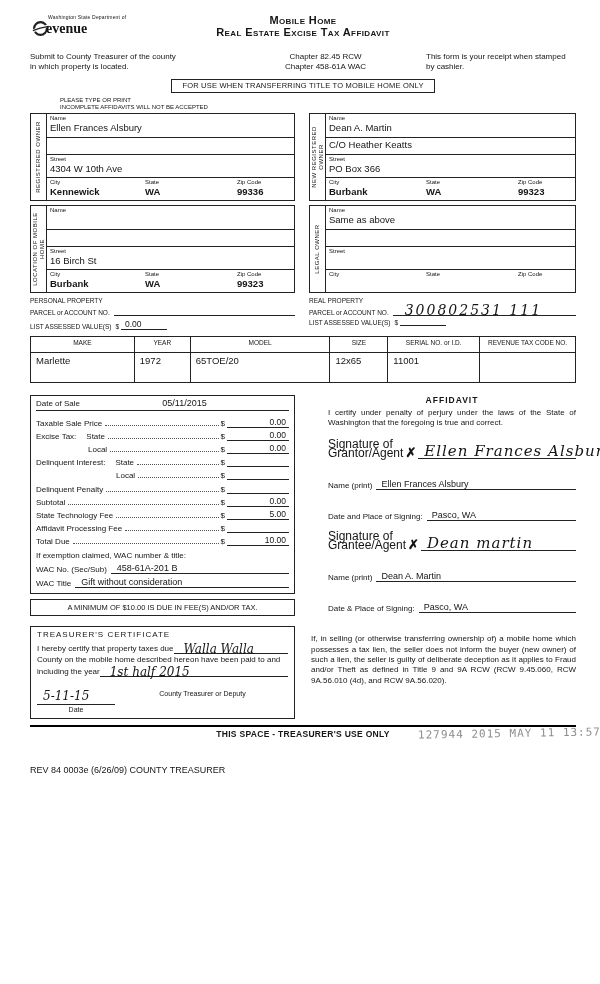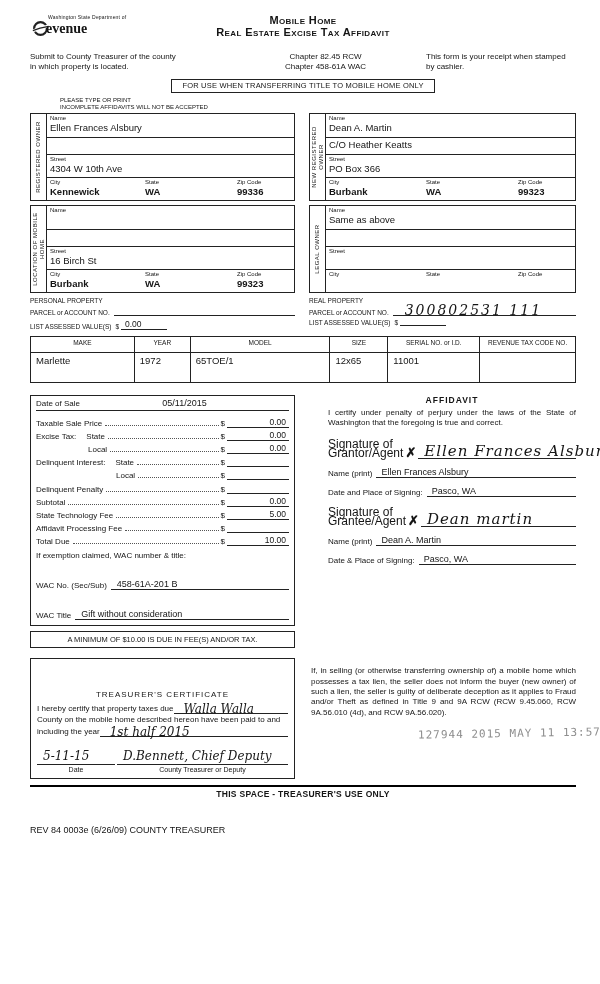--- a/index.html
+++ b/index.html
@@ -77,42 +77,42 @@
   .mrow { display:flex; align-items:flex-end; height:13.2px; font-size:8px; }
   .mgroup { margin-right:10px; white-space:nowrap; }
   .mgroup:empty { margin:0; }
   .mlabel { white-space:nowrap; }
   .mrow.ind-excise .mlabel { margin-left:52px; }
   .mrow.ind-delinq .mlabel { margin-left:80px; }
   .leader { flex:1; border-bottom:1px dotted #555; margin:0 2px 2px 3px; }
   .dollar { margin-right:2px; }
   .amt { width:62px; flex:none; border-bottom:1px solid #222; text-align:right; font-size:8.5px; padding-right:3px; }
   .exempt { margin-top:5px; font-size:8px; }
-  .exline { display:flex; align-items:flex-end; margin-top:19px;justify-content:flex-end; }
+  .exline { display:flex; align-items:flex-end; margin-top:3px;justify-content:flex-end; }
   .exlabel { flex:none; margin-right:4px; }
   .exval { flex:1; border-bottom:1px solid #222; font-size:9px; padding-left:6px; }
   .min-box { border:1px solid #222; margin-top:5px; padding:3px 2px; text-align:center; font-size:7.5px; }
 
   
   .aff-col { flex:1; }
   .aff-title { text-align:center; font-size:8.5px; font-weight:bold; letter-spacing:1px; }
   .aff-text { font-size:8px; line-height:10.5px; text-align:justify; margin-top:3px; }
   .sig-block { display:flex; align-items:flex-end; margin-top:10px; }
   .sig-left { font-size:12px; line-height:9.5px; flex:none; }
   .xmark { font-size:13px; font-weight:bold; margin:0 2px; font-family:"DejaVu Serif",serif; line-height:12px; }
   .sig-line { flex:1; border-bottom:1px solid #222; position:relative; height:20px; }
   .sig { position:absolute; bottom:-2px; left:6px; font-size:15px; white-space:nowrap; letter-spacing:1px; }
-  .aff-line { display:flex; align-items:flex-end; font-size:8px; margin-top:8px; }
+  .aff-line { display:flex; align-items:flex-end; font-size:8px; margin-top:20px; }
   .al { flex:none; margin-right:4px; }
   .av { flex:1; border-bottom:1px solid #222; font-size:9px; padding-left:5px; }
 
   
   .bottom { display:flex; margin-top:10px; column-gap:16px; }
   .tre-box { width:265px; flex:none; border:1px solid #222; padding:3px 6px 5px; }
-  .tre-title { text-align:center; font-size:8px; letter-spacing:1px;margin-top:28px; }
+  .tre-title { text-align:left; font-size:8px; letter-spacing:1px; }
   .tre-par { font-size:8px; line-height:11px; margin-top:3px; }
   .tre-flex { display:flex; align-items:flex-end; }
   .tre-u { flex:1; border-bottom:1px solid #222; position:relative; height:12px; }
   .tre-hand-in { position:absolute; left:10px; bottom:-2px; font-size:12px; white-space:nowrap; }
   .tre-row { display:flex; column-gap:2px; margin-top:12px; }
   .tre-date { width:78px; flex:none; }
   .tre-sign { flex:1; }
   .tre-hand { border-bottom:1px solid #222; font-size:12px; padding:0 2px 1px 6px; white-space:nowrap; height:16px; }
   .tre-cap { font-size:7px; text-align:center; margin-top:1px; }
   .warn { flex:1; font-size:8px; line-height:10.3px; text-align:justify; padding-top:8px; }
@@ -347,21 +347,21 @@
       <th>MAKE</th>
       <th>YEAR</th>
       <th>MODEL</th>
       <th>SIZE</th>
       <th>SERIAL NO. or I.D.</th>
       <th>REVENUE TAX CODE NO.</th>
     </tr>
     <tr>
       <td>Marlette</td>
       <td>1972</td>
-      <td>65TOE/1</td>
+      <td>65TOE/20</td>
       <td>12x65</td>
       <td>11001</td>
       <td></td>
     </tr>
   </tbody>
     </table>
 
   <div class="mid">
     <div class="sale-col">
       <div class="sale-box">
@@ -517,21 +517,20 @@
               <span class="tre-hand-in hand">1st half 2015</span>
             </span>
         </div>
       </div>
       <div class="tre-row">
         <div class="tre-date">
           <div class="tre-hand hand">5-11-15</div>
           <div class="tre-cap">Date</div>
         </div>
         <div class="tre-sign">
-          <div class="tre-hand hand">D.Bennett, Chief Deputy</div>
           <div class="tre-cap">County Treasurer or Deputy</div>
         </div>
       </div>
     </div>
     <div class="warn">If, in selling (or otherwise transferring ownership of) a mobile home which possesses a tax lien, the seller does not inform the buyer (new owner) of such a lien, the seller is guilty of deliberate deception as it applies to Fraud and/or Theft as defined in Title 9 and 9A RCW (RCW 9.45.060, RCW 9A.56.010 (4d), and RCW 9A.56.020).</div>
   </div>
 
   <div class="use-only">THIS SPACE - TREASURER'S USE ONLY</div>
   <div class="rev-code">REV 84 0003e  (6/26/09) COUNTY TREASURER</div>
 </div>

